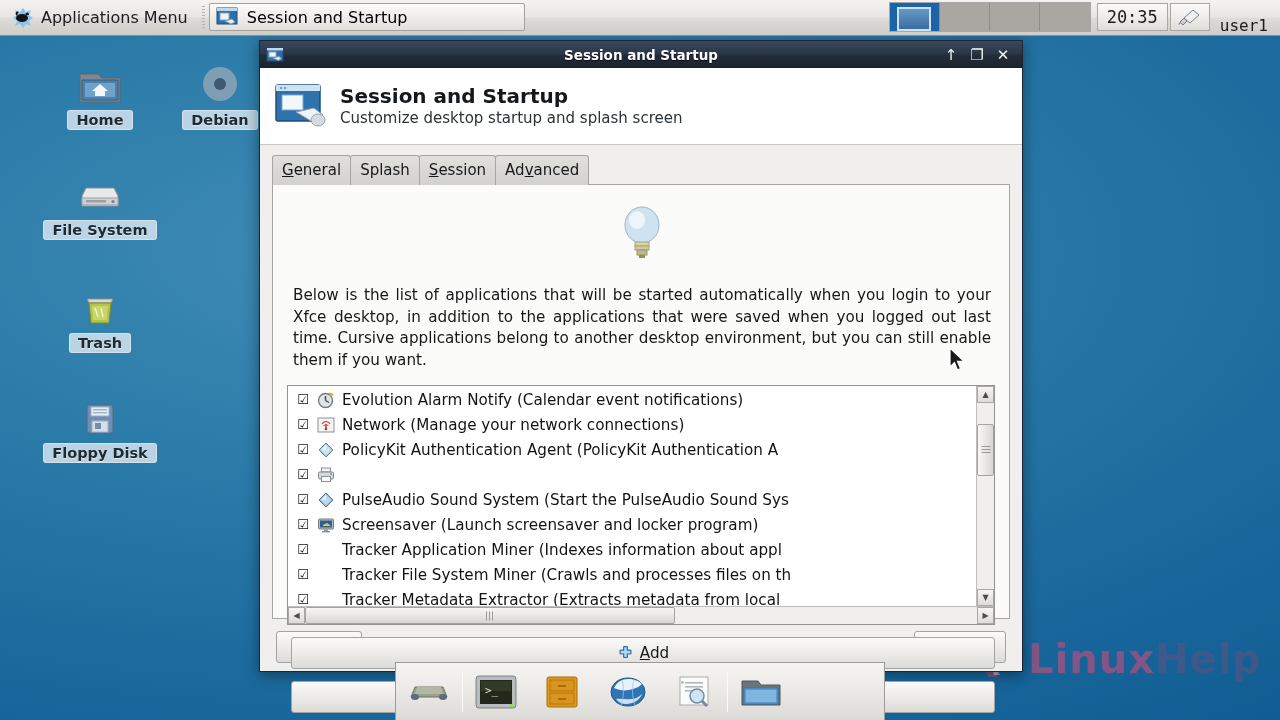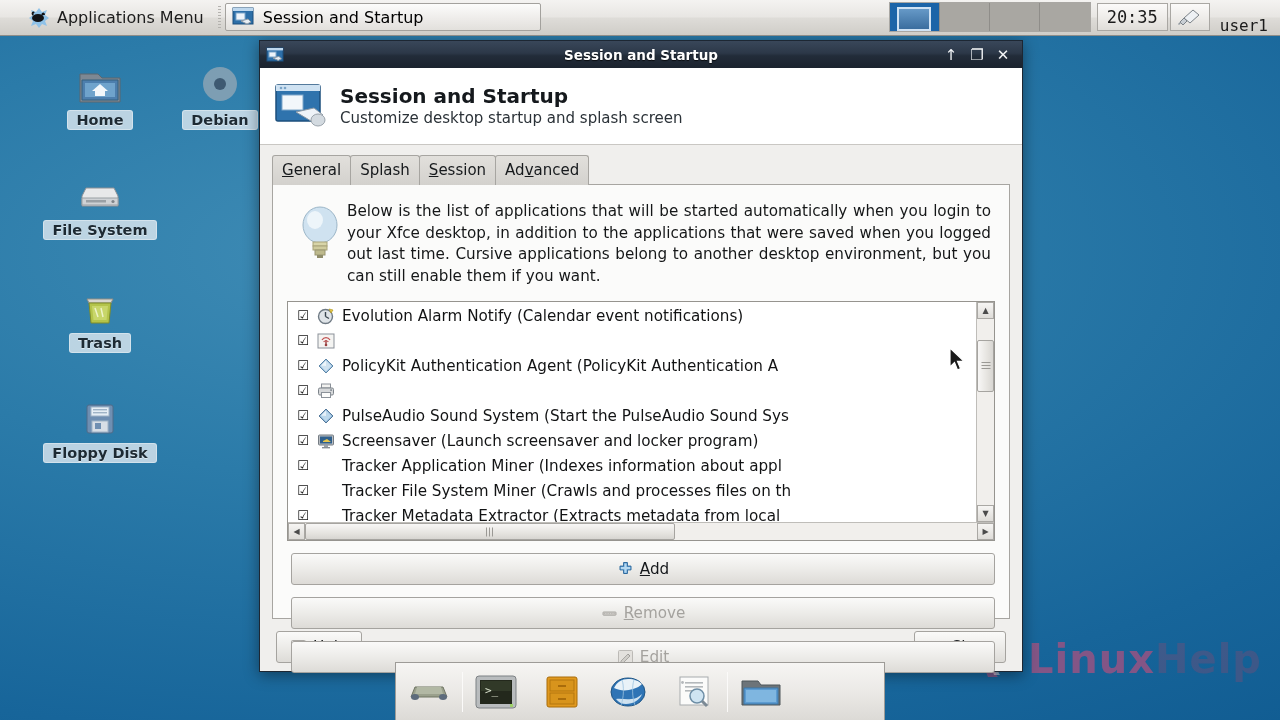--- a/index.html
+++ b/index.html
@@ -18,21 +18,20 @@
       radial-gradient(ellipse 120% 90% at 30% 35%, #3f8cb5 0%, #2b7ba9 35%, #17659a 75%, #0f5a90 100%);
   }
 
   
   #top-panel {
     position: absolute; left: 0; top: 0; width: 1280px; height: 36px;
     background: linear-gradient(to bottom, #f4f3f1 0%, #e8e6e3 48%, #dedcd8 52%, #cfcdc8 100%);
     border-bottom: 1px solid #8e8d89;
     display: flex; align-items: stretch;
     z-index: 40;
-    padding-left: 16px;
   }
   .panel-btn {
     display: flex; align-items: center; gap: 7px;
     padding: 0 10px;
     font-size: 16px; color: #1c1c1c;
     height: 100%;
   }
   #apps-menu { padding-left: 12px; }
   #panel-sep {
     width: 3px; margin: 6px 4px;
@@ -190,21 +189,21 @@
     display: inline-block;
   }
   .mn { text-decoration: underline; }
   #tabpage {
     border: 1px solid #a7a5a1; background: #fbfbfa;
     margin-top: -1px; padding: 12px 14px 14px 14px;
     height: 435px;
     position: relative; z-index: 1;
   }
 
-  #info-row { display: flex; gap: 0; align-items: flex-start; padding: 4px 4px 8px 6px; }
+  #info-row { display: flex; gap: 20px; align-items: center; padding: 4px 4px 8px 6px; flex-direction: column; }
   #bulb { width: 54px; height: 64px; position: relative; flex: 0 0 auto; }
   #info-text {
     font-size: 15.2px; color: #151718; line-height: 1.42;
     text-align: justify; text-align-last: left;
     flex: 1;
   }
 
   
   #list-wrap {
     margin-top: 6px;
@@ -565,20 +564,21 @@
               <span class="cb">☑</span>
               <span class="ricon">
                 <svg class="ic" viewBox="0 0 18 18">
                   <rect x="1" y="2" width="16" height="14" fill="#f4f4f2" stroke="#8b9199"></rect>
                   <path d="M9 13V8" stroke="#9a3f3f" stroke-width="1.4"></path>
                   <path d="M5 8a4.6 4.6 0 018 0" stroke="#c05050" stroke-width="1.2" fill="none"></path>
                   <path d="M6.6 10a2.9 2.9 0 014.8 0" stroke="#c05050" stroke-width="1.2" fill="none"></path>
                   <circle cx="9" cy="13" r="1.3" fill="#9a3f3f"></circle>
                 </svg>
               </span>
+              <span>Network (Manage your network connections)</span>
             </div>
 
             <div class="row">
               <span class="cb">☑</span>
               <span class="ricon">
                 <svg class="ic" viewBox="0 0 18 18">
                   <path d="M9 2l7 7-7 7-7-7z" fill="#9cc0dd" stroke="#5d86a8"></path>
                   <path d="M9 3.6l5.4 5.4L9 14.4 3.6 9z" fill="#cfe2f0"></path>
                   <path d="M9 3.6L4.2 8.4 9 9z" fill="#eef6fb"></path>
                 </svg>

